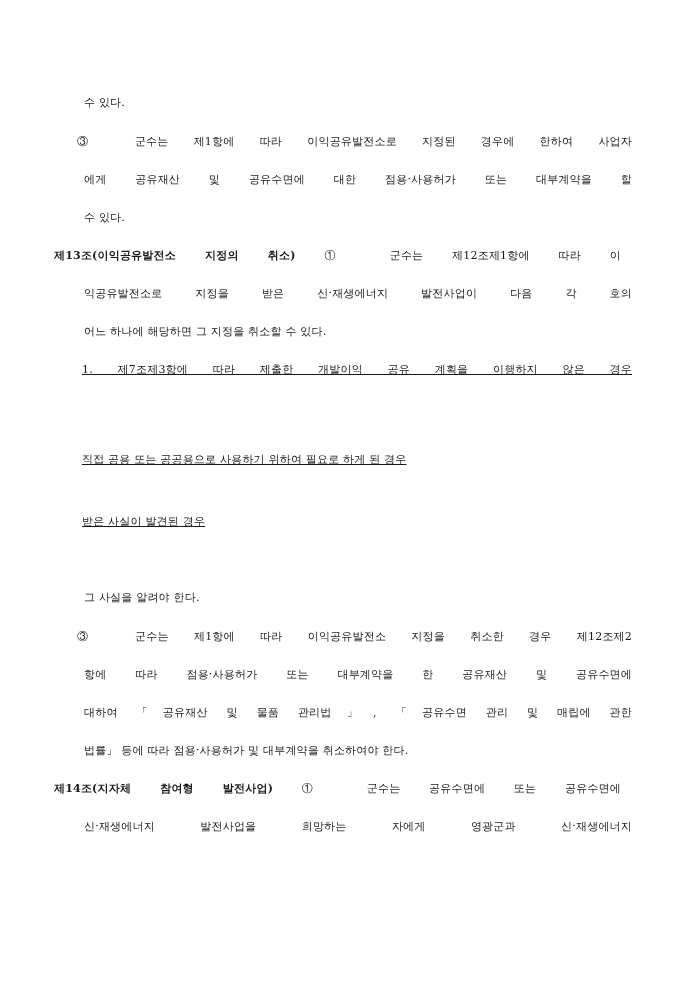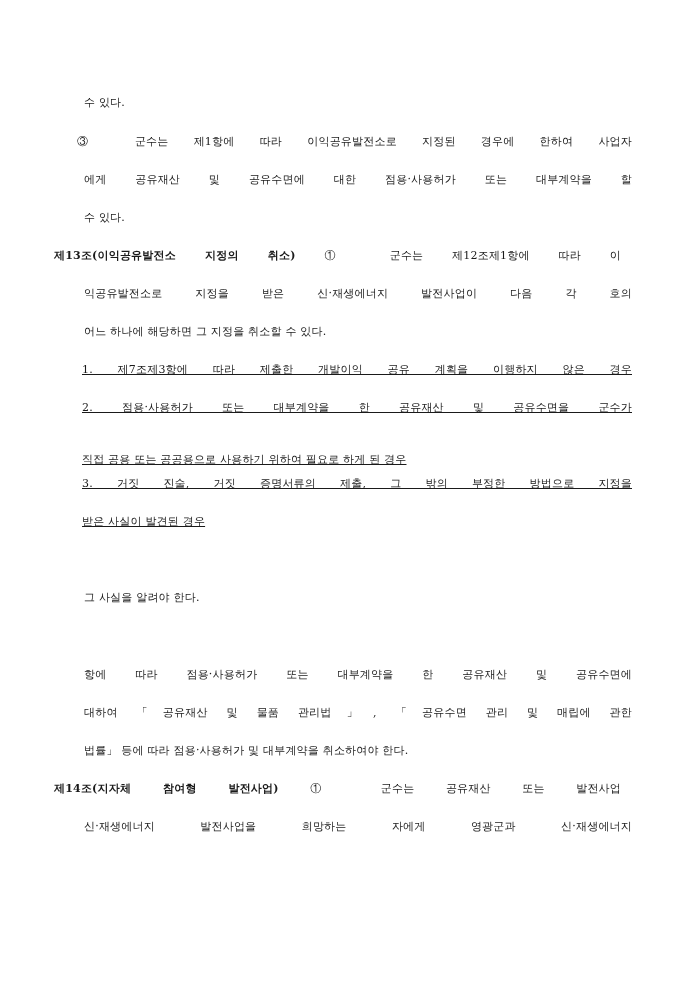--- a/index.html
+++ b/index.html
@@ -60,36 +60,35 @@
   <div class="line ind-cont" style="top:203px;"><span>수 있다.</span></div>
 
   <div class="line ind-head w-head justify" style="top:241px;"><span class="heading-bold">제13조(이익공유발전소 지정의 취소)</span><span> ① 군수는 제12조제1항에 따라 이</span></div>
 
   <div class="line ind-cont" style="top:317px;"><span>어느 하나에 해당하면 그 지정을 취소할 수 있다.</span></div>
 
   <div class="line ind-cont w-cont justify" style="top:279px;"><span>익공유발전소로 지정을 받은 신·재생에너지 발전사업이 다음 각 호의</span></div>
 
   <div class="line ind-item w-item justify" style="top:355px;"><span>1. 제7조제3항에 따라 제출한 개발이익 공유 계획을 이행하지 않은 경우</span></div>
 
-  <div class="line ind-item w-item justify" style="top:393px;"><span>2. 점용·사용허가 또는 대부계약을 한 공유재산 및 공유수면을 군수가</span></div>
 
   <div class="line ind-item" style="top:431px;margin-top:14px;"><span>직접 공용 또는 공공용으로 사용하기 위하여 필요로 하게 된 경우</span></div>
 
-  <div class="line ind-item w-item justify" style="top:469px;"><span>3. 거짓 진술, 거짓 증명서류의 제출, 그 밖의 부정한 방법으로 지정을</span></div>
 
   <div class="line ind-item" style="top:507px;"><span>받은 사실이 발견된 경우</span></div>
 
 
   <div class="line ind-cont" style="top:583px;"><span>그 사실을 알려야 한다.</span></div>
 
+  <div class="line ind-para w-para justify" style="top:622px;"><span>③ 군수는 제1항에 따라 이익공유발전소 지정을 취소한 경우 제12조제2</span></div>
 
   <div class="line ind-cont w-cont justify" style="top:660px;"><span>항에 따라 점용·사용허가 또는 대부계약을 한 공유재산 및 공유수면에</span></div>
 
   <div class="line ind-cont" style="top:736px;"><span>법률」 등에 따라 점용·사용허가 및 대부계약을 취소하여야 한다.</span></div>
 
   <div class="line ind-cont w-cont justify" style="top:698px;"><span>대하여 「공유재산 및 물품 관리법」, 「공유수면 관리 및 매립에 관한</span></div>
 
-  <div class="line ind-head w-head justify" style="top:774px;"><span class="heading-bold">제14조(지자체 참여형 발전사업)</span><span> ① 군수는 공유재산 또는 발전사업</span></div>
+  <div class="line ind-head w-head justify" style="top:774px;"><span class="heading-bold">제14조(지자체 참여형 발전사업)</span><span> ① 군수는 공유수면에 또는 공유수면에</span></div>
 
   <div class="line ind-cont w-cont justify" style="top:812px;"><span>신·재생에너지 발전사업을 희망하는 자에게 영광군과 신·재생에너지</span></div>
 
 
 </div>
 
 </body></html>

